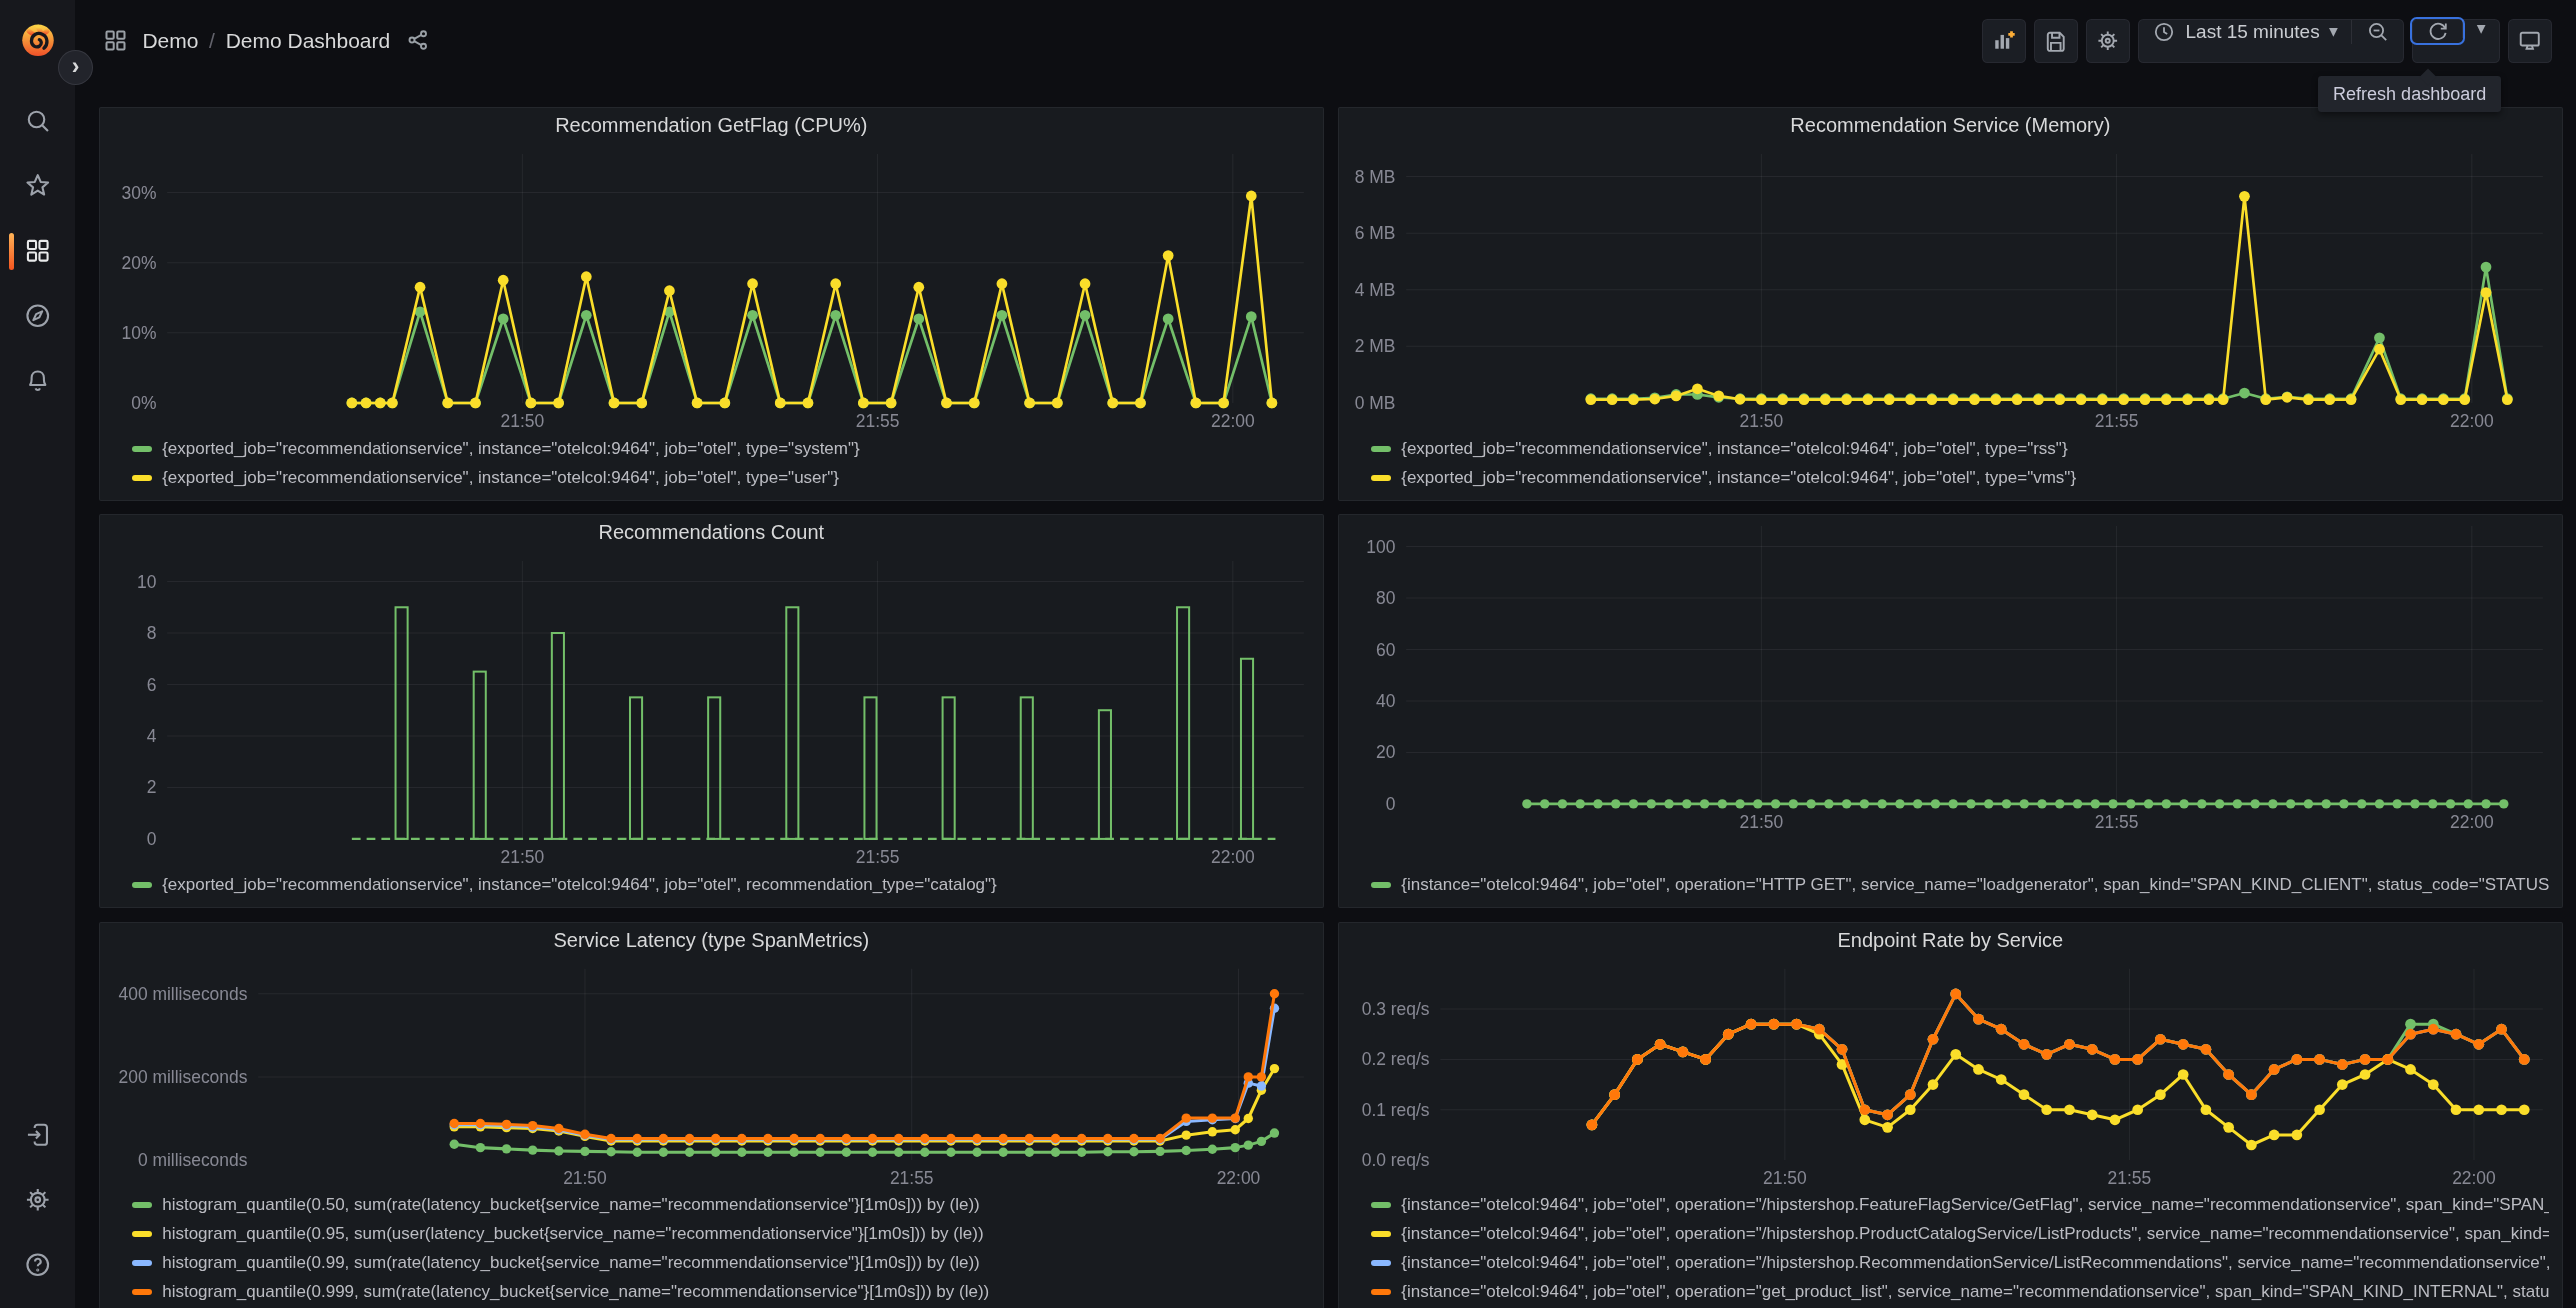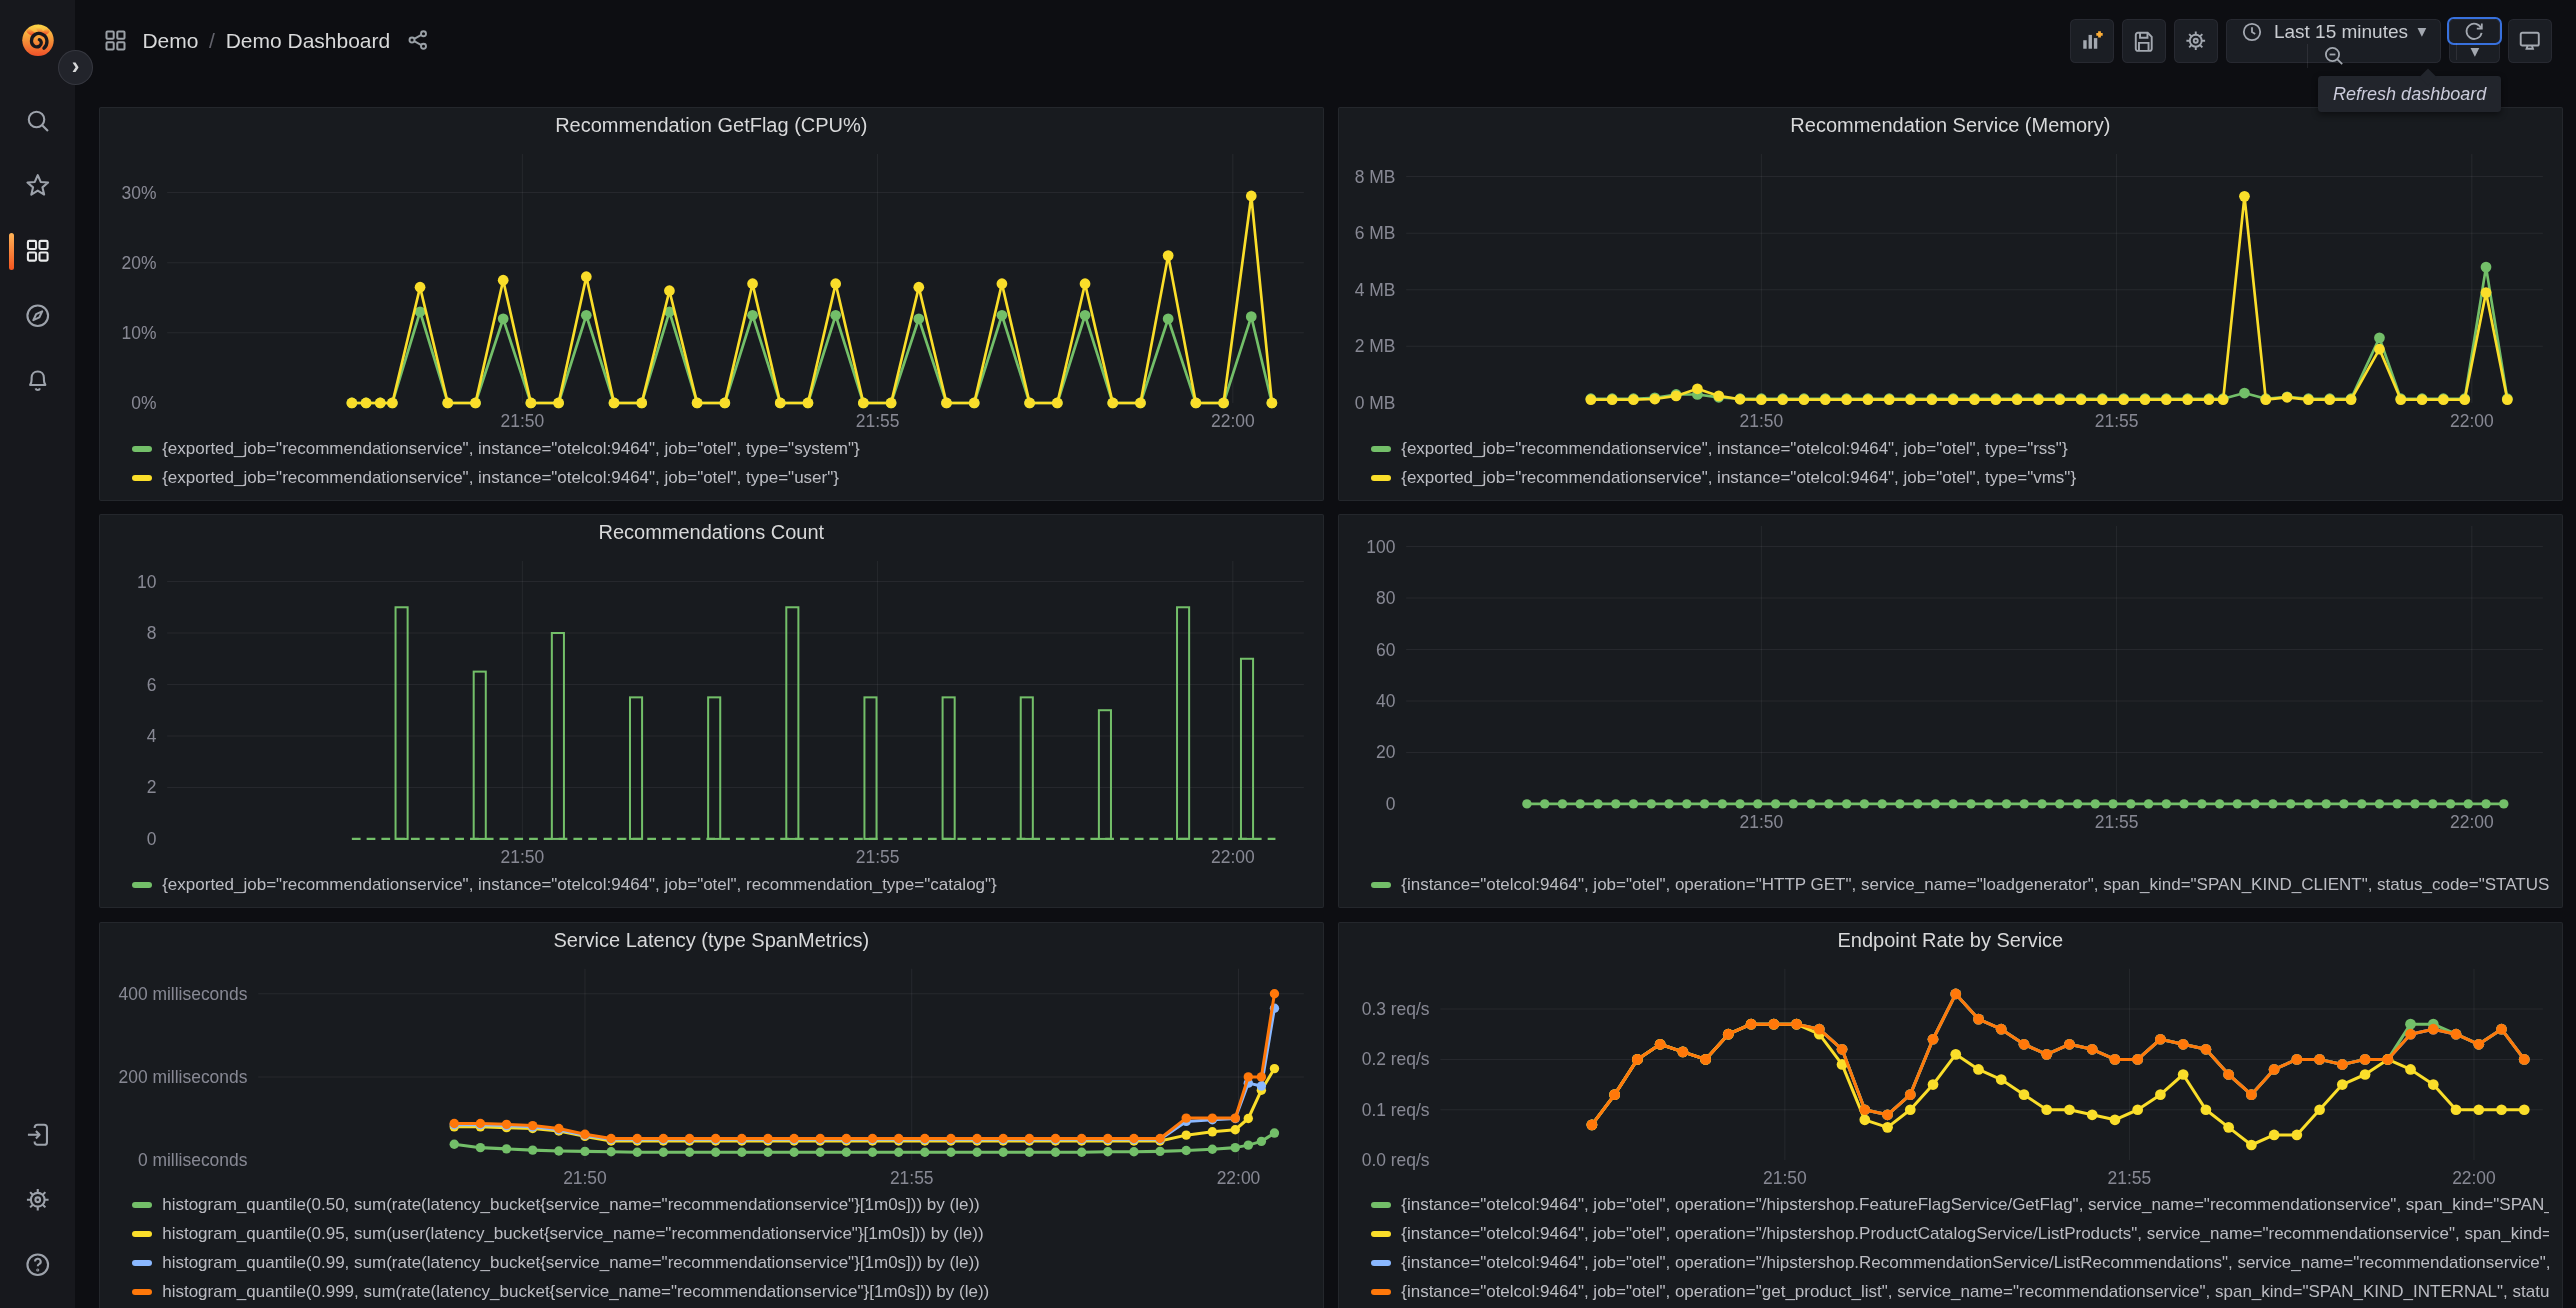--- a/index.html
+++ b/index.html
@@ -31,31 +31,31 @@
   .breadcrumb .sep { color:rgba(204,204,220,.45); margin:0 10.7px; }
   .breadcrumb a { color:#d8d9da; text-decoration:none; cursor:pointer; }
   .share-btn { margin-left:16px; cursor:pointer; }
   .share-btn svg { width:24px; height:24px; stroke:#9aa0a6; fill:none; stroke-width:1.9; }
 
   .toolbar { margin-left:auto; display:flex; align-items:center; gap:8px; }
   .tb-btn { height:44px; min-width:44px; border-radius:5.4px; background:#1b1e24;
     display:flex; align-items:center; justify-content:center; cursor:pointer;
     border:0.7px solid rgba(204,204,220,.07); }
   .tb-btn svg { width:25.5px; height:25.5px; stroke:#a3a8b0; fill:none; stroke-width:1.8; }
-  .tb-group { display:flex; align-items:center; height:44px; border-radius:5.4px; background:#1b1e24;
-    border:0.7px solid rgba(204,204,220,.07);flex-direction:column; }
+  .tb-group { display:flex; align-items:flex-start; height:44px; border-radius:5.4px; background:#1b1e24;
+    border:0.7px solid rgba(204,204,220,.07); }
   .tb-seg { display:flex; align-items:center; padding:0 13.4px; cursor:pointer; }
   .tb-seg + .tb-seg { border-left:0.7px solid rgba(204,204,220,.10); }
   .tb-seg svg { width:24px; height:24px; stroke:#a3a8b0; fill:none; stroke-width:1.8; }
   .time-label { font-size:19px; font-weight:500; color:#c9ccd1; margin:0 9.4px 0 9.4px; white-space:nowrap; }
   .caret { font-size:17.5px; color:#a3a8b0; line-height:1; }
   .focus-ring { border:2.7px solid #3871de; border-radius:6.7px; margin:-2.7px; }
   .tooltip { position:absolute; top:76px; right:75px; height:36px; background:#22252c;
     border-radius:3.4px; display:flex; align-items:center; padding:0 14.8px; font-size:18px;
-    color:#ccccdc; box-shadow:0 2.7px 6.7px rgba(0,0,0,.45); z-index:9;font-style:italic; }
+    color:#ccccdc; box-shadow:0 2.7px 6.7px rgba(0,0,0,.45); z-index:9; }
   .tooltip .arrow { position:absolute; top:-5.4px; right:67px; width:12px; height:12px;
     background:#22252c; transform:rotate(45deg); }
 
   
   .content { position:absolute; left:75px; top:82px; right:0; bottom:0;
     padding:25px 12.8px 0 23.5px; display:grid; grid-template-columns:1fr 1fr;
     grid-auto-rows:394px; gap:13.4px 13.4px; }
   .panel { background:#181b1f; border:0.7px solid rgba(204,204,220,.07); border-radius:2px;
     display:flex; flex-direction:column; overflow:hidden; }
   .panel-title { height:35px; flex:0 0 35px; display:flex; align-items:center; justify-content:center;

